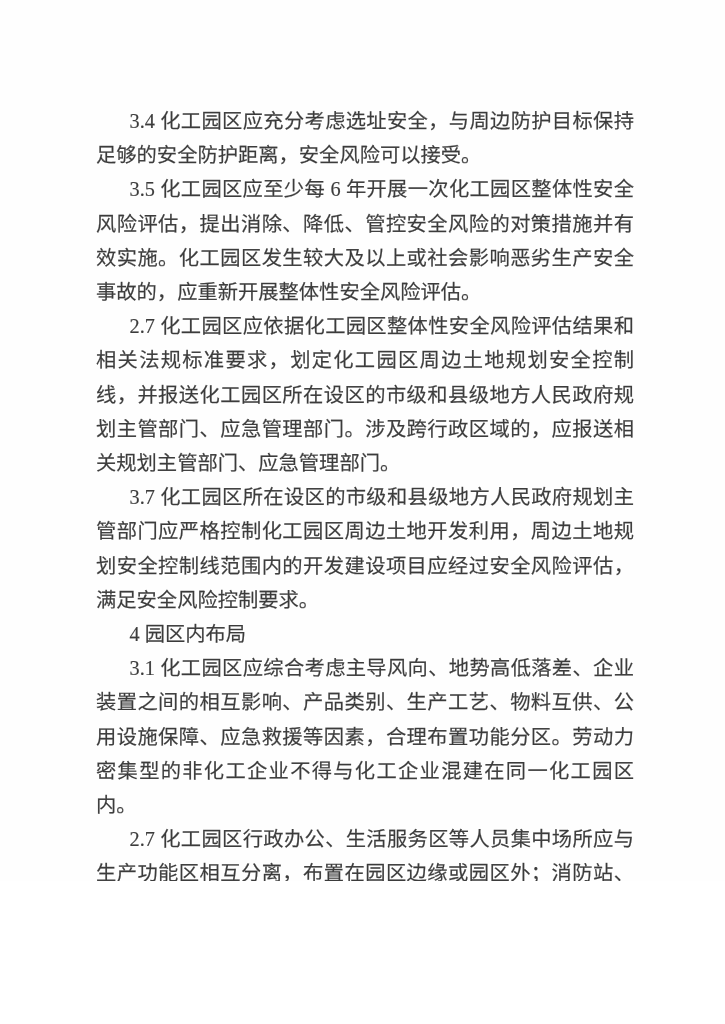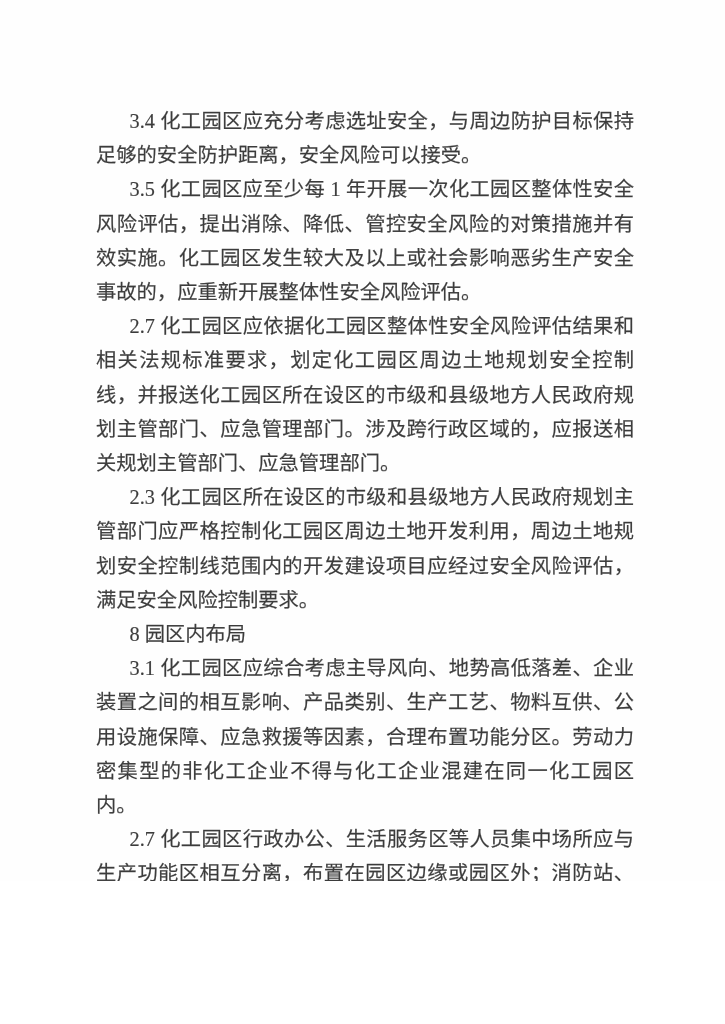--- a/index.html
+++ b/index.html
@@ -44,23 +44,23 @@
     font-family: "Liberation Serif", "DejaVu Serif", serif;
   }
 </style>
 </head>
 <body>
 
 <div class="doc-page">
 
   <div class="doc-body">
     <p>3.4 化工园区应充分考虑选址安全，与周边防护目标保持足够的安全防护距离，安全风险可以接受。</p>
-    <p>3.5 化工园区应至少每 1 年开展一次化工园区整体性安全风险评估，提出消除、降低、管控安全风险的对策措施并有效实施。化工园区发生较大及以上或社会影响恶劣生产安全事故的，应重新开展整体性安全风险评估。</p>
+    <p>3.5 化工园区应至少每 6 年开展一次化工园区整体性安全风险评估，提出消除、降低、管控安全风险的对策措施并有效实施。化工园区发生较大及以上或社会影响恶劣生产安全事故的，应重新开展整体性安全风险评估。</p>
     <p>2.7 化工园区应依据化工园区整体性安全风险评估结果和相关法规标准要求，划定化工园区周边土地规划安全控制线，并报送化工园区所在设区的市级和县级地方人民政府规划主管部门、应急管理部门。涉及跨行政区域的，应报送相关规划主管部门、应急管理部门。</p>
-    <p>2.3 化工园区所在设区的市级和县级地方人民政府规划主管部门应严格控制化工园区周边土地开发利用，周边土地规划安全控制线范围内的开发建设项目应经过安全风险评估，满足安全风险控制要求。</p>
-    <p>8 园区内布局</p>
+    <p>3.7 化工园区所在设区的市级和县级地方人民政府规划主管部门应严格控制化工园区周边土地开发利用，周边土地规划安全控制线范围内的开发建设项目应经过安全风险评估，满足安全风险控制要求。</p>
+    <p>4 园区内布局</p>
     <p>3.1 化工园区应综合考虑主导风向、地势高低落差、企业装置之间的相互影响、产品类别、生产工艺、物料互供、公用设施保障、应急救援等因素，合理布置功能分区。劳动力密集型的非化工企业不得与化工企业混建在同一化工园区内。</p>
     <p>2.7 化工园区行政办公、生活服务区等人员集中场所应与生产功能区相互分离，布置在园区边缘或园区外；消防站、应急响应中心、医疗救护站等重要设施的布置应满足应急救援的快速响应需要，并考虑涉及爆炸物、液态易燃气体、毒性气体</p>
   </div>
 
   <div class="page-footer">3</div>
 
 </div>
 
 </body></html>

